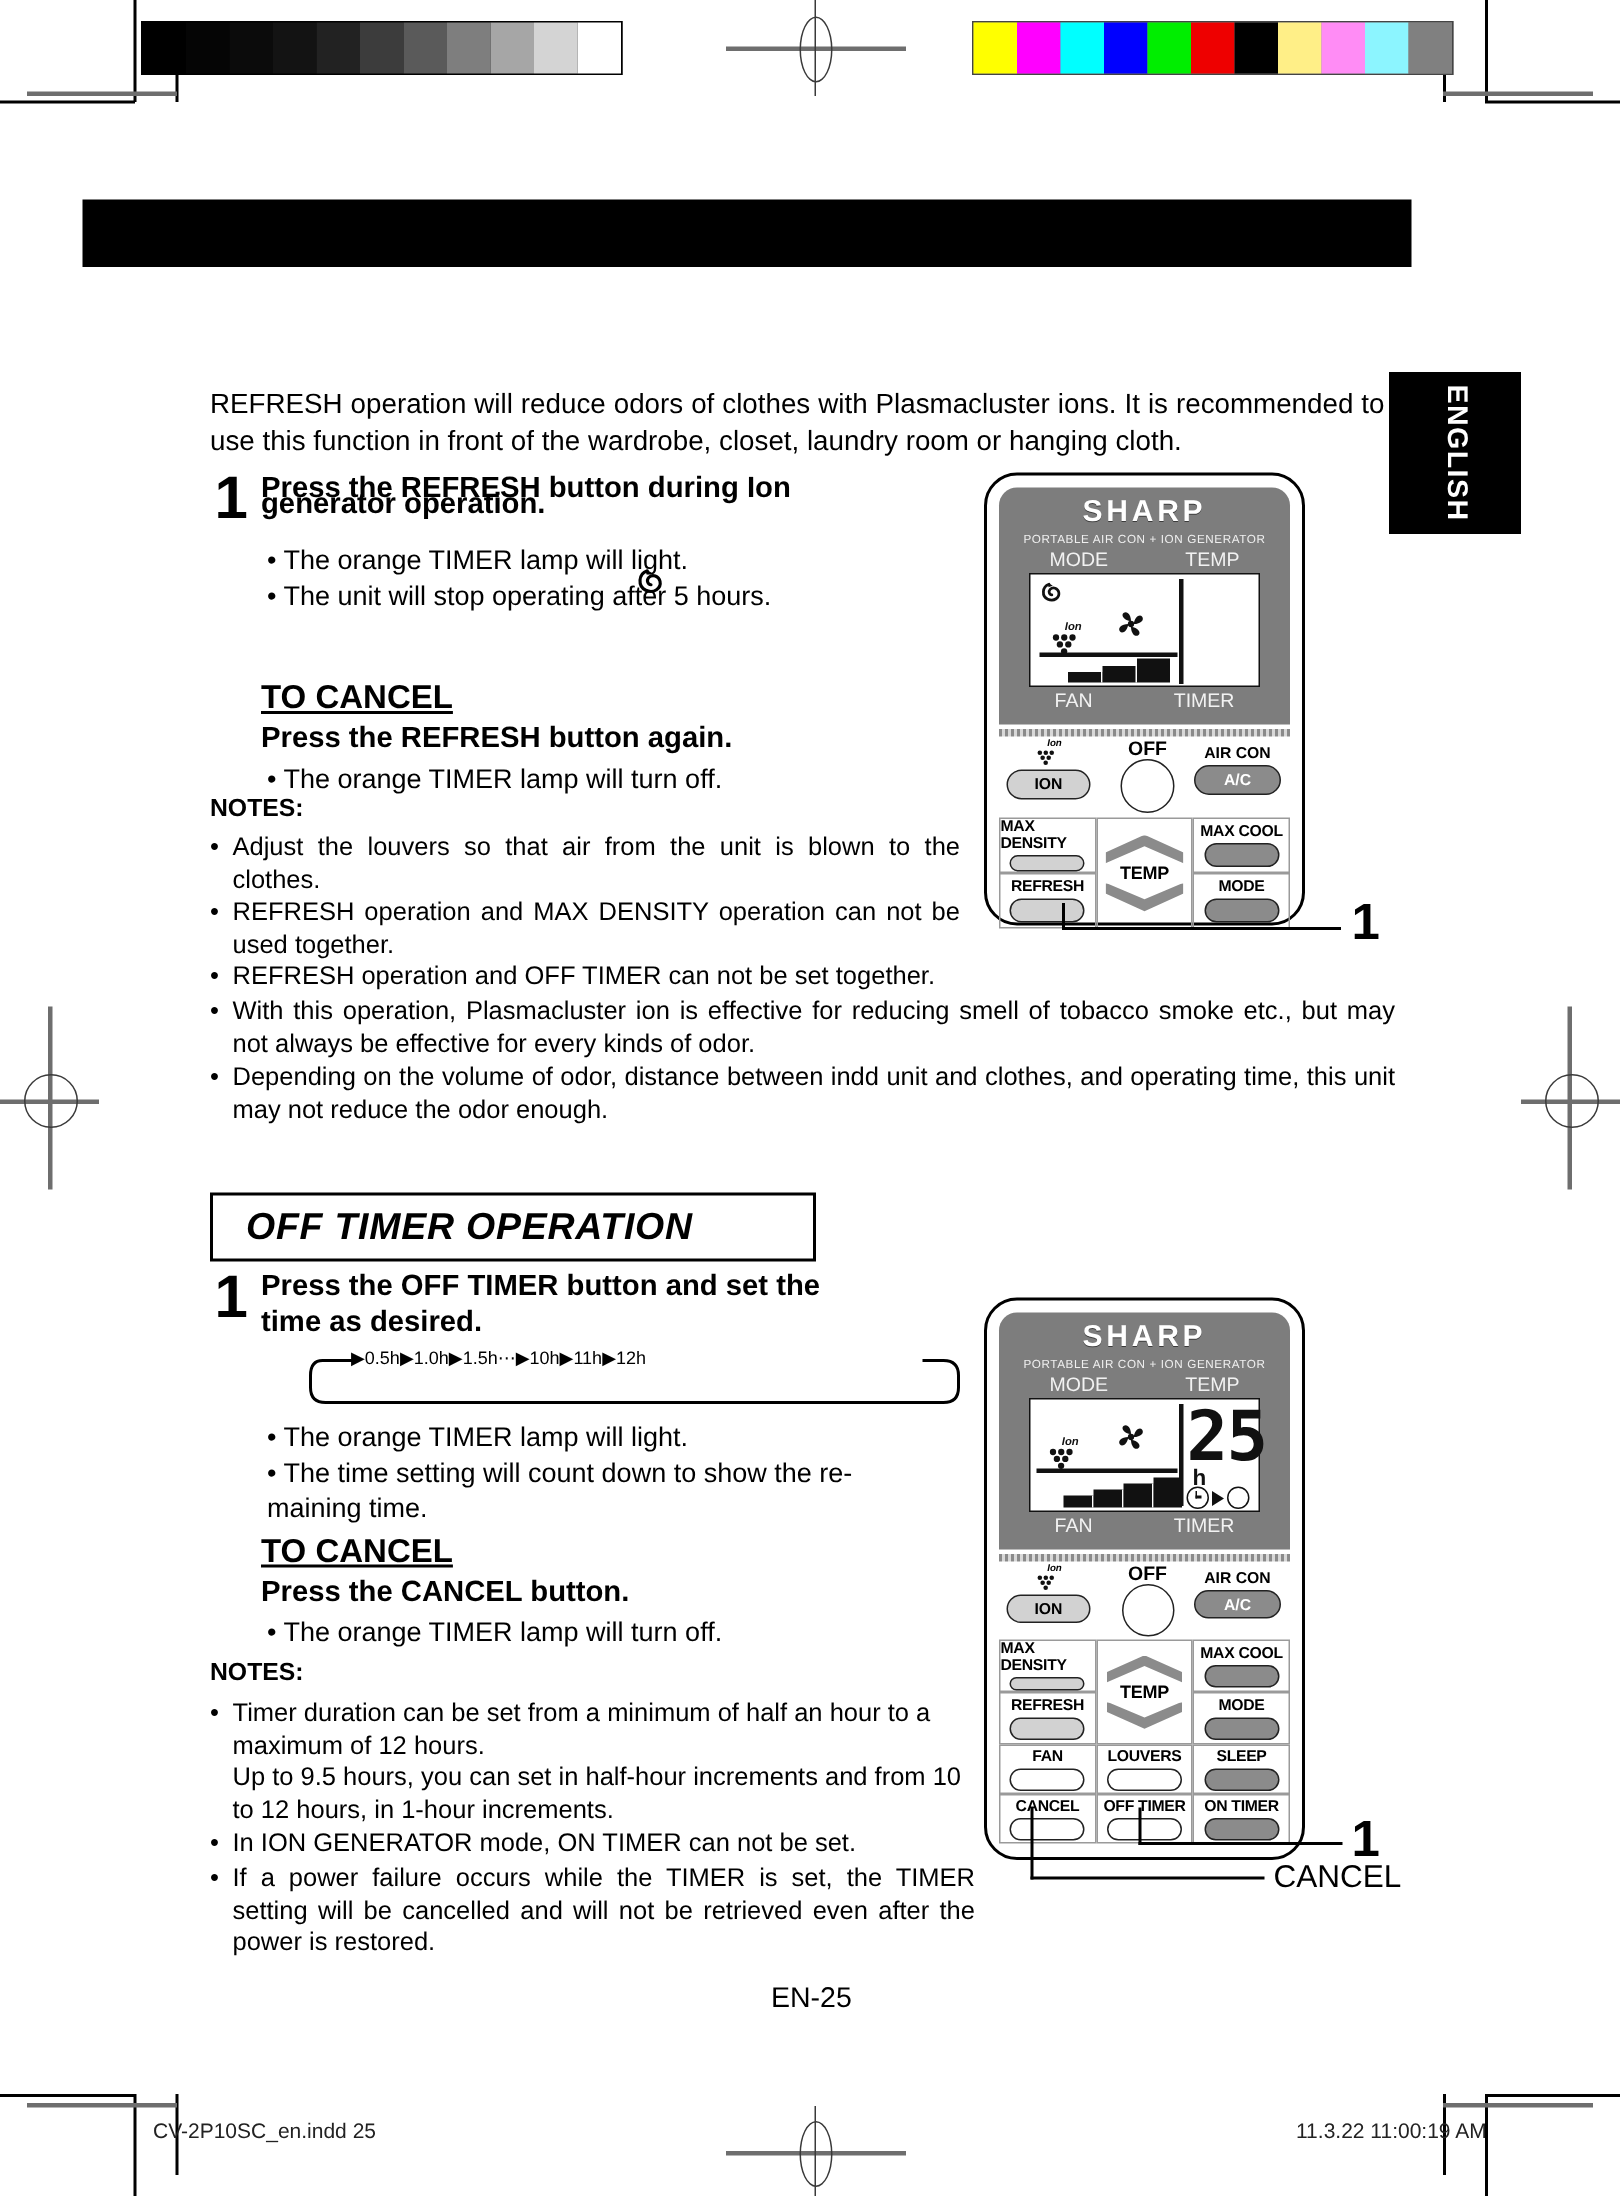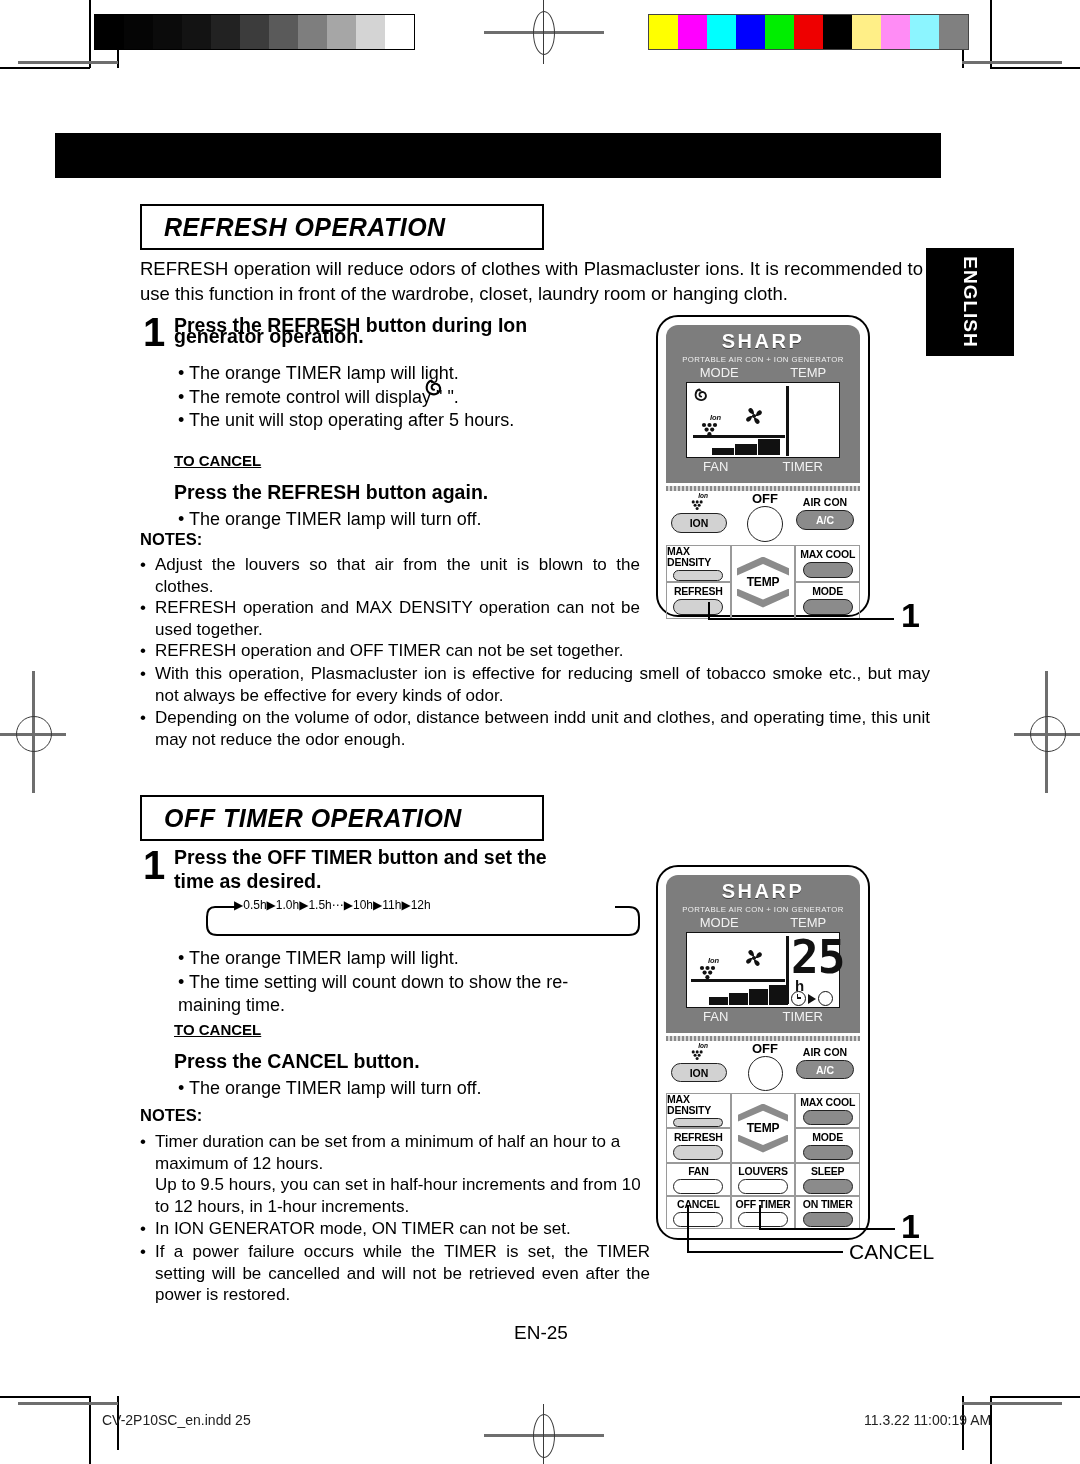--- a/index.html
+++ b/index.html
@@ -42,21 +42,21 @@
   }
   .stepnum{
     position:absolute;font-weight:bold;font-size:40px;line-height:38px;
   }
   .steptext{
     position:absolute;font-weight:bold;font-size:19.5px;line-height:24px;
   }
   .bullets{position:absolute;font-size:18px;line-height:23.5px;}
   .bullets div{white-space:nowrap;}
   .tocancel{
-    position:absolute;font-weight:bold;font-size:15px;
+    position:absolute;font-weight:bold;font-size:22px;
     text-decoration:underline;
   }
   .cancelline{position:absolute;font-weight:bold;font-size:19.5px;}
   .notestitle{position:absolute;font-weight:bold;font-size:16.5px;}
   .note{
     position:absolute;font-size:17px;line-height:21.5px;text-align:justify;
   }
   .note.nj{text-align:left;}
   .note .b{position:absolute;left:0;top:0;}
   .note .t{display:block;padding-left:15px;}
@@ -238,33 +238,29 @@
     <div class="cropmark" style="left:1045px;top:671px;width:2.5px;height:122px;background:#6e6e6e;"></div>
     <div class="regcircle" style="left:1030px;top:716px;width:34px;height:34px;"></div>
   </div>
 
   <div class="banner"></div>
 
   <div class="engtab">
     <span>ENGLISH</span>
   </div>
 
-  <div class="sechead" style="left:140px;top:204px;width:400px;height:42px;">
-    <span>REFRESH OPERATION</span>
-  </div>
 
   <div class="intro" style="left:140px;top:256px;width:783px;">REFRESH operation will reduce odors of clothes with Plasmacluster ions. It is recommended to use this function in front of the wardrobe, closet, laundry room or hanging cloth.</div>
 
   <div class="stepnum" style="left:143px;top:313px;">1</div>
   <div class="steptext" style="left:174px;top:313px;">Press the REFRESH button during Ion</div>
   <div class="steptext" style="left:174px;top:324px;">generator operation.</div>
 
   <div class="bullets" style="left:178px;top:362px;">
     <div>• The orange TIMER lamp will light.</div>
-    <div>• The remote control will display "        ".</div>
     <div>• The unit will stop operating after 5 hours.</div>
   </div>
 
   <svg width="26" height="26" viewBox="0 0 26 26" style="position:absolute;left:422px;top:376px;">
     <path d="M9.5 4.5 C3.5 6.5 3 15 8.5 17.5 C14 20 19 16 18 11.5 C17.2 8 13 6.5 10.5 9
              C8.8 10.8 9.8 13.8 12 13.8" fill="none" stroke="#000" stroke-width="2.1" stroke-linecap="round"></path>
     <path d="M9.8 4.2 L12.6 6.0 L9.0 7.2 Z" fill="#000"></path>
   </svg>
 
   <div class="tocancel" style="left:174px;top:452px;">TO CANCEL</div>

